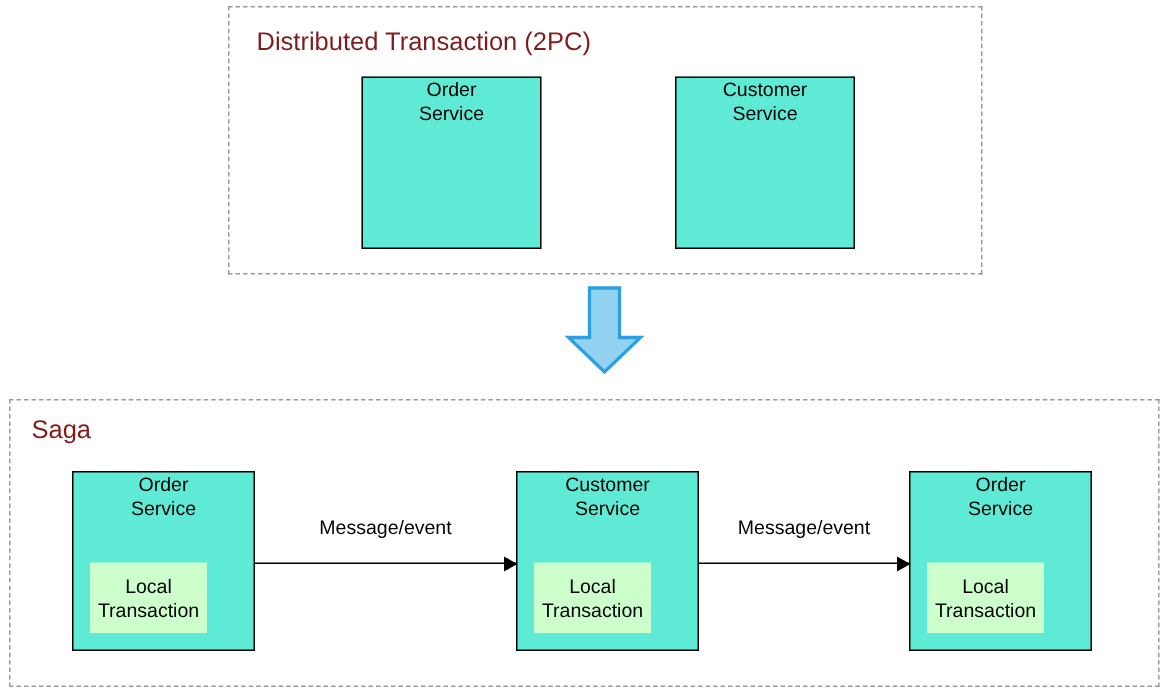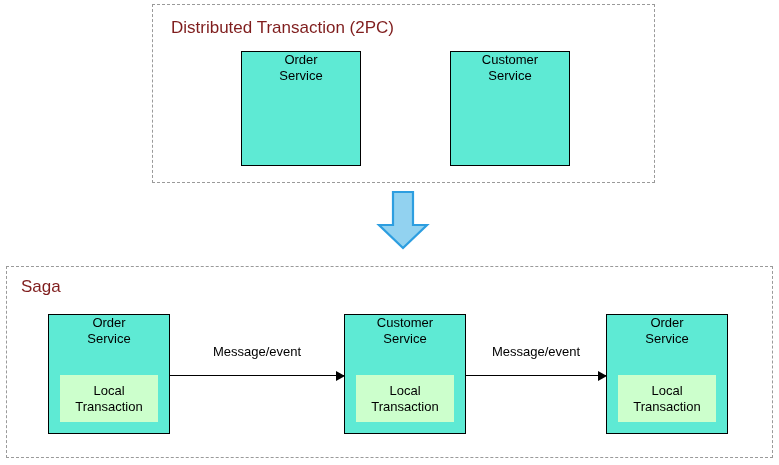--- a/index.html
+++ b/index.html
@@ -107,21 +107,21 @@
     top: 314px;
     width: 122px;
     height: 120px;
   }
 
   
   .local-txn {
     position: absolute;
     left: 11px;
     top: 60px;
-    width: 98px;
+    width: 78px;
     height: 47px;
     background: #ccffcc;
     display: flex;
     align-items: center;
     justify-content: center;
     text-align: center;
     font-size: 13px;
     line-height: 16px;
     white-space: pre-line;
     box-sizing: border-box;

